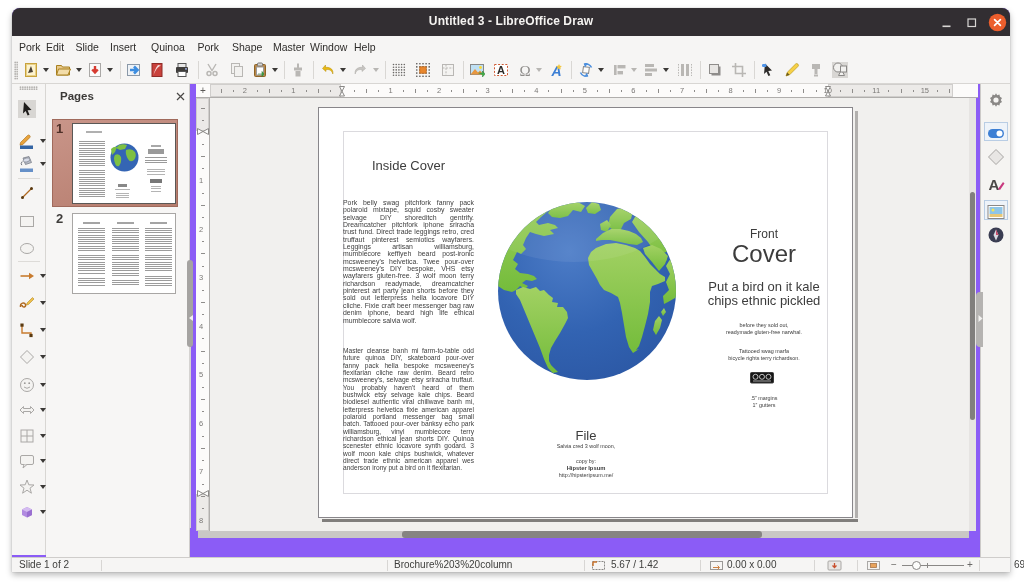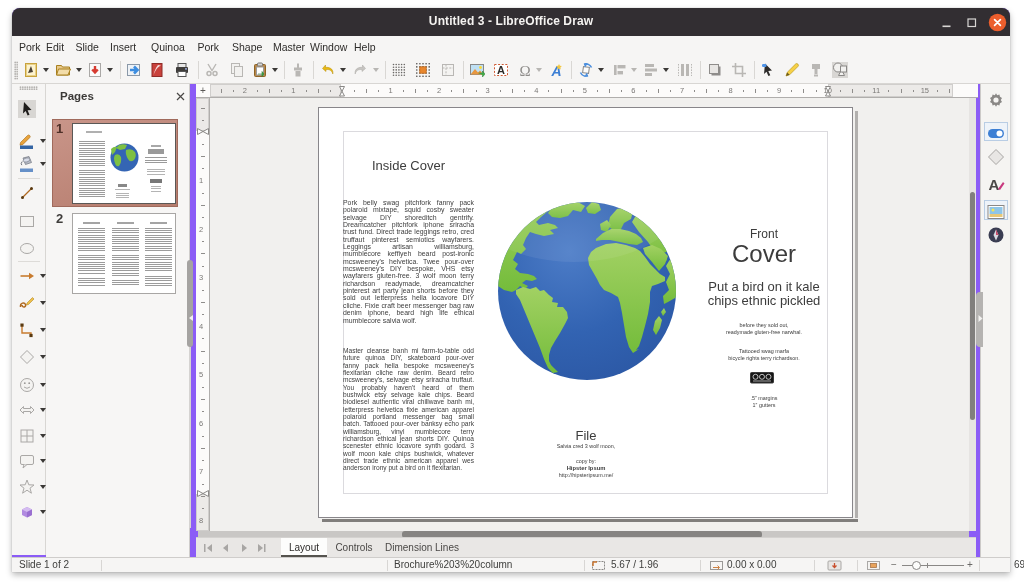--- a/index.html
+++ b/index.html
@@ -626,54 +626,35 @@
 <div class="ct" style="left:380px;top:287px;width:130px;text-align:center;font-size:5.4px;line-height:6.8px;">.5” margins<br>1” gutters</div>
 <div class="ct" style="left:202px;top:320px;width:130px;text-align:center;font-size:13px;">File</div>
 <div class="ct" style="left:202px;top:335px;width:130px;text-align:center;font-size:5.4px;">Salvia cred 3 wolf moon,</div>
 <div class="ct" style="left:202px;top:350px;width:130px;text-align:center;font-size:5.4px;line-height:6.8px;">copy by:<br><b style="font-size:5.8px">Hipster Ipsum</b><br>http://hipsteripsum.me/</div>
 </div>
 </div>
 <div id="vsb"></div>
     <div id="vsbthumb"></div>
     <div id="hsb"></div>
     <div id="hsbthumb"></div>
-<div id="tabbar">
-<svg class="navarr" style="left:7px" width="10" height="10">
-        <rect x="1" y="1" width="1.5" height="8" fill="#a8a6a4"></rect>
-        <path d="M9 1 L4 5 L9 9 Z" fill="#a8a6a4"></path>
-      </svg>
-<svg class="navarr" style="left:25px" width="10" height="10">
-        <path d="M7 1 L2 5 L7 9 Z" fill="#a8a6a4"></path>
-      </svg>
-<svg class="navarr" style="left:43px" width="10" height="10">
-        <path d="M3 1 L8 5 L3 9 Z" fill="#a8a6a4"></path>
-      </svg>
-<svg class="navarr" style="left:60px" width="10" height="10">
-        <path d="M2 1 L7 5 L2 9 Z" fill="#a8a6a4"></path>
-        <rect x="8" y="1" width="1.5" height="8" fill="#a8a6a4"></rect>
-      </svg>
-<div class="tab" id="tablayout" style="left:85px;width:46px;">Layout</div>
-<div class="tab" style="left:134px;width:48px;">Controls</div>
-<div class="tab" style="left:186px;width:80px;">Dimension Lines</div>
-</div>
 <div id="statusbar">
 <span class="st" style="left:7px">Slide 1 of 2</span>
 <div class="ssep" style="left:89px"></div>
 <div class="ssep" style="left:375px"></div>
 <div class="ssep" style="left:572px"></div>
 <div class="ssep" style="left:688px"></div>
 <div class="ssep" style="left:802px"></div>
 <div class="ssep" style="left:845px"></div>
 <div class="ssep" style="left:967px"></div>
 <span class="st" style="left:382px">Brochure%203%20column</span>
 <svg class="abs" style="left:580px;top:3px" width="13" height="9">
         <rect x="0.5" y="0.5" width="12" height="8" fill="none" stroke="#8a8886" stroke-dasharray="2 1"></rect>
         <path d="M1 1 l4 0 M1 1 l0 4" stroke="#c8742e" stroke-width="1.5"></path>
       </svg>
-<span class="st" style="left:599px">5.67 / 1.96</span>
+<span class="st" style="left:599px">5.67 / 1.42</span>
 <svg class="abs" style="left:698px;top:3px" width="13" height="9">
         <rect x="0.5" y="0.5" width="12" height="8" fill="none" stroke="#9a9896"></rect>
         <path d="M3 6.5 h6 M7.5 4.5 l2 2 -2 2" stroke="#c8742e" stroke-width="0.9" fill="none"></path>
       </svg>
 <span class="st" style="left:715px">0.00 x 0.00</span>
 <svg class="abs" style="left:815px;top:2px" width="16" height="11">
         <rect x="1" y="1" width="13" height="9" rx="1" fill="#e8e6e4" stroke="#aaa8a6"></rect>
         <path d="M7.5 3 v4 M5.5 5.5 l2 2 2 -2" stroke="#c8502e" stroke-width="1.3" fill="none"></path>
       </svg>
 <svg class="abs" style="left:854px;top:2px" width="16" height="11">

